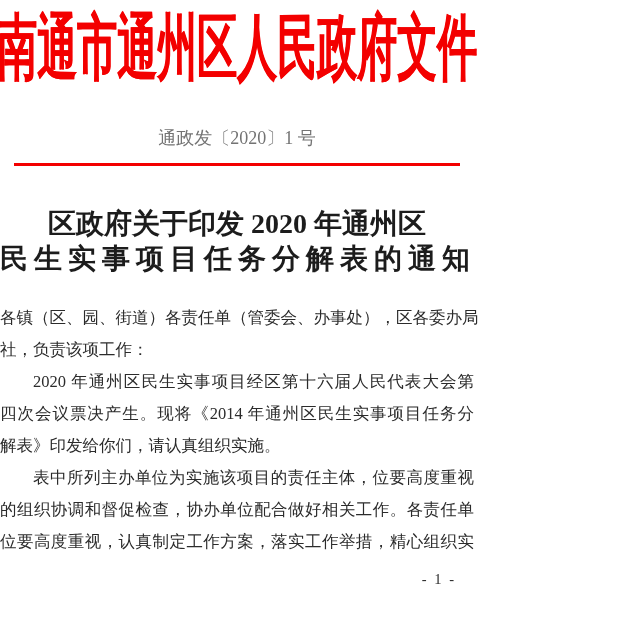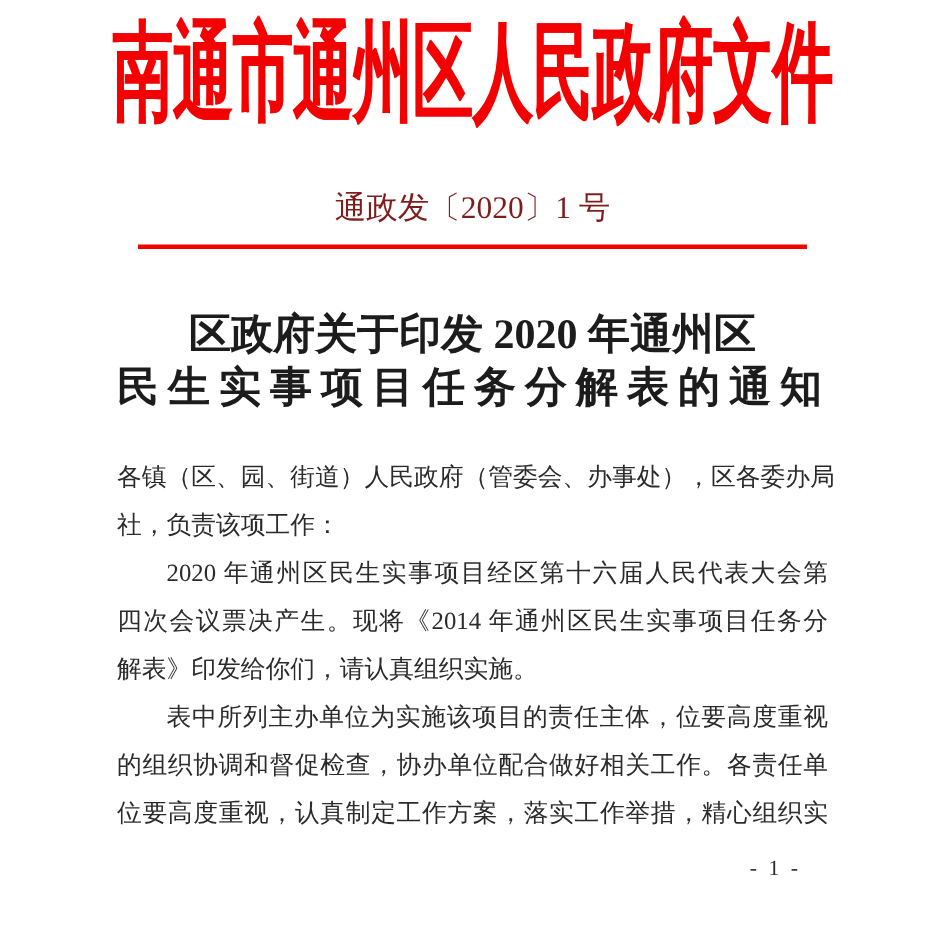--- a/index.html
+++ b/index.html
@@ -10,21 +10,20 @@
   .page {
     position: relative;
     width: 622px;
     height: 626px;
     background: #ffffff;
     overflow: hidden;
     font-family: "Liberation Serif", "DejaVu Serif", serif;
     color: #222222;
   }
   .content {
-    margin-left: 78px;
     width: 474px;
   }
   
   .masthead {
     margin-top: 10px;
     height: 78px;
     display: flex;
     align-items: center;
     justify-content: center;
     overflow: visible;
@@ -39,22 +38,22 @@
     transform: scaleY(1.8);
     transform-origin: center center;
     text-shadow: 0.6px 0 0 #f30000;
   }
   
   .doc-number {
     margin-top: 40px;
     height: 20px;
     line-height: 20px;
     text-align: center;
-    font-size: 21px;
-    color: #7f1d1d;
+    font-size: 18px;
+    color: #737373;
     white-space: nowrap;
     font-family: Liberation Serif, serif;
   }
   
   .red-rule {
     margin: 15px auto 0 auto;
     width: 446px;
     height: 3px;
     background: #f30000;
   }
@@ -118,21 +117,21 @@
     <div class="doc-number">通政发〔2020〕1 号</div>
 
     <div class="red-rule"></div>
 
     <div class="doc-title">
       <div class="t-line t-line1">区政府关于印发 2020 年通州区</div>
       <div class="t-line t-line2">民生实事项目任务分解表的通知</div>
     </div>
 
     <div class="body-text">
-      <div class="bline">各镇（区、园、街道）人民政府（管委会、办事处），区各委办局</div>
+      <div class="bline">各镇（区、园、街道）各责任单（管委会、办事处），区各委办局</div>
       <div class="bline no-just">社，负责该项工作：</div>
       <div class="bline indent">2020 年通州区民生实事项目经区第十六届人民代表大会第</div>
       <div class="bline">四次会议票决产生。现将《2014 年通州区民生实事项目任务分</div>
       <div class="bline no-just">解表》印发给你们，请认真组织实施。</div>
       <div class="bline indent">表中所列主办单位为实施该项目的责任主体，位要高度重视</div>
       <div class="bline">的组织协调和督促检查，协办单位配合做好相关工作。各责任单</div>
       <div class="bline">位要高度重视，认真制定工作方案，落实工作举措，精心组织实</div>
     </div>
 
     <div class="page-number">- 1 -</div>

